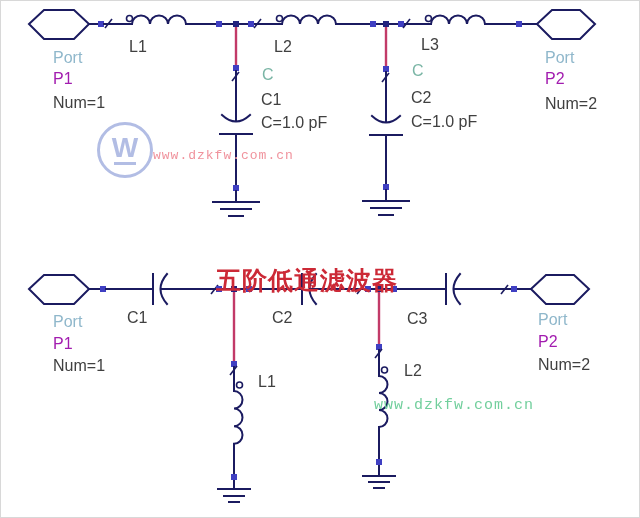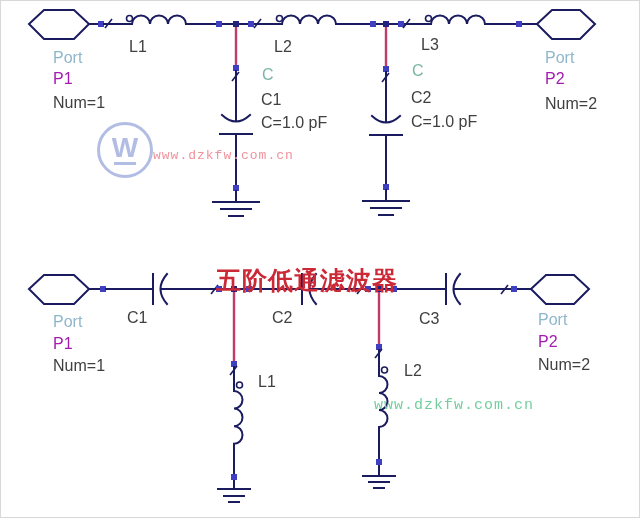--- a/index.html
+++ b/index.html
@@ -242,21 +242,21 @@
   <div class="lbl" style="left:544px;top:95px">Num=2</div>
 
   <div class="title">五阶低通滤波器</div>
 
   <div class="lbl type-port" style="left:52px;top:313px">Port</div>
   <div class="lbl inst" style="left:52px;top:335px">P1</div>
   <div class="lbl" style="left:52px;top:357px">Num=1</div>
 
   <div class="lbl" style="left:126px;top:309px">C1</div>
   <div class="lbl" style="left:271px;top:309px">C2</div>
-  <div class="lbl" style="left:418px;top:310px">C3</div>
+  <div class="lbl" style="left:406px;top:310px">C3</div>
 
   <div class="lbl" style="left:257px;top:373px">L1</div>
   <div class="lbl" style="left:403px;top:362px">L2</div>
 
   <div class="lbl type-port" style="left:537px;top:311px">Port</div>
   <div class="lbl inst" style="left:537px;top:333px">P2</div>
   <div class="lbl" style="left:537px;top:356px">Num=2</div>
 
   <div class="logo-circle">
     <span class="logo-w">W</span>

